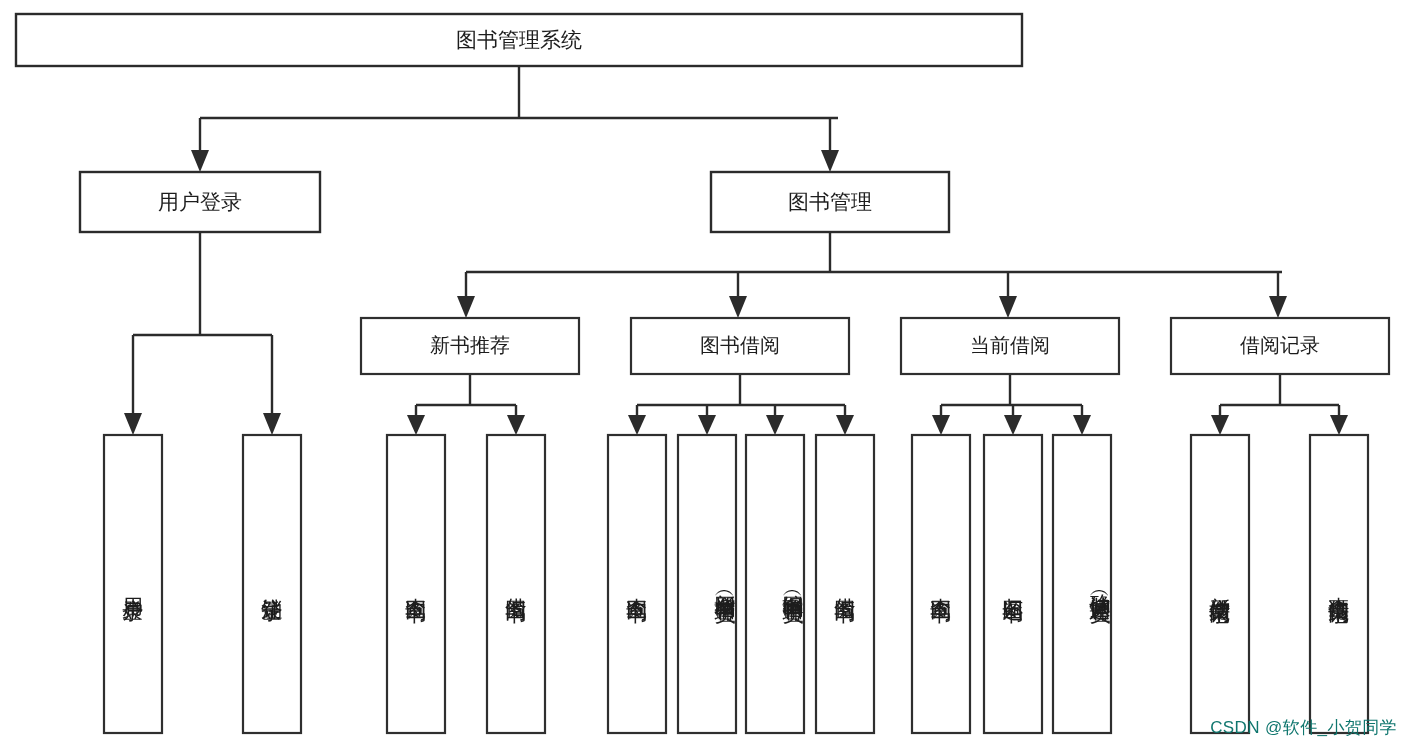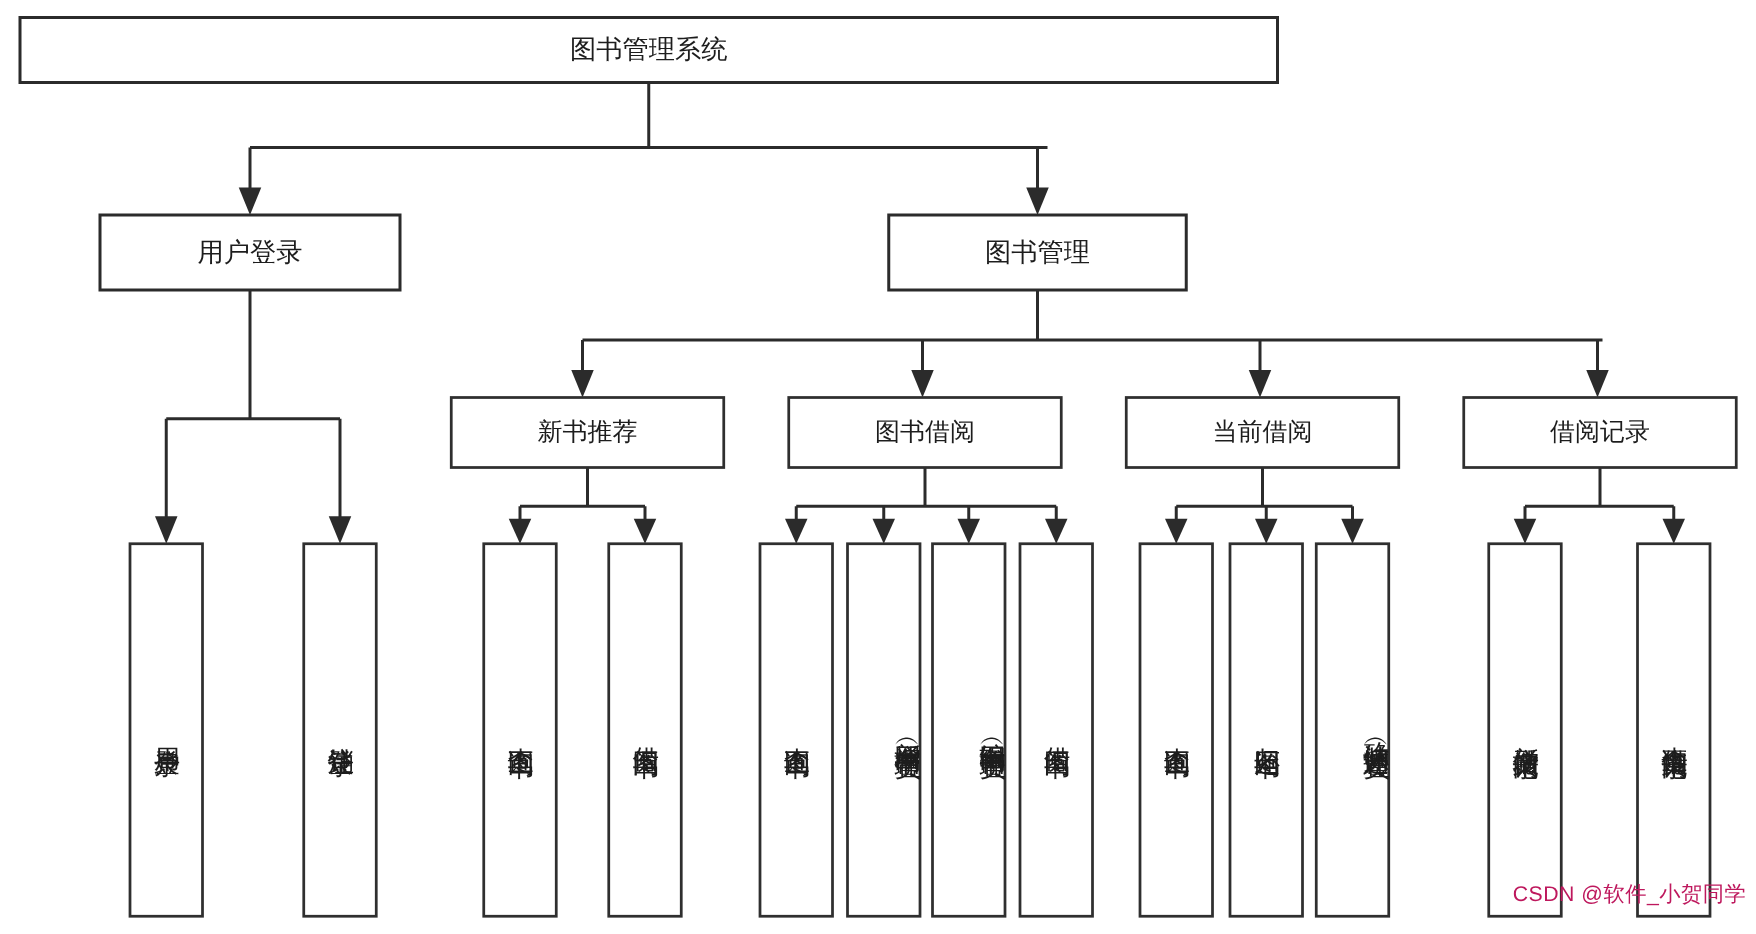--- a/index.html
+++ b/index.html
@@ -67,24 +67,24 @@
     text-align: center;
     white-space: nowrap;
     pointer-events: none;
     display: flex;
     align-items: center;
     justify-content: center;
   }
   #watermark {
     position: absolute;
     right: 8px;
-    bottom: 20px;
+    bottom: 8px;
     font-family: "Liberation Sans", "DejaVu Sans", sans-serif;
     font-size: 17px;
-    color: #be185d;
+    color: #0f766e;
     letter-spacing: 0.4px;
     white-space: nowrap;
   }
 </style>
 </head>
 <body>
 
 <div id="diagram-root">
 
   <svg id="flow" viewBox="0 0 1405 747">

